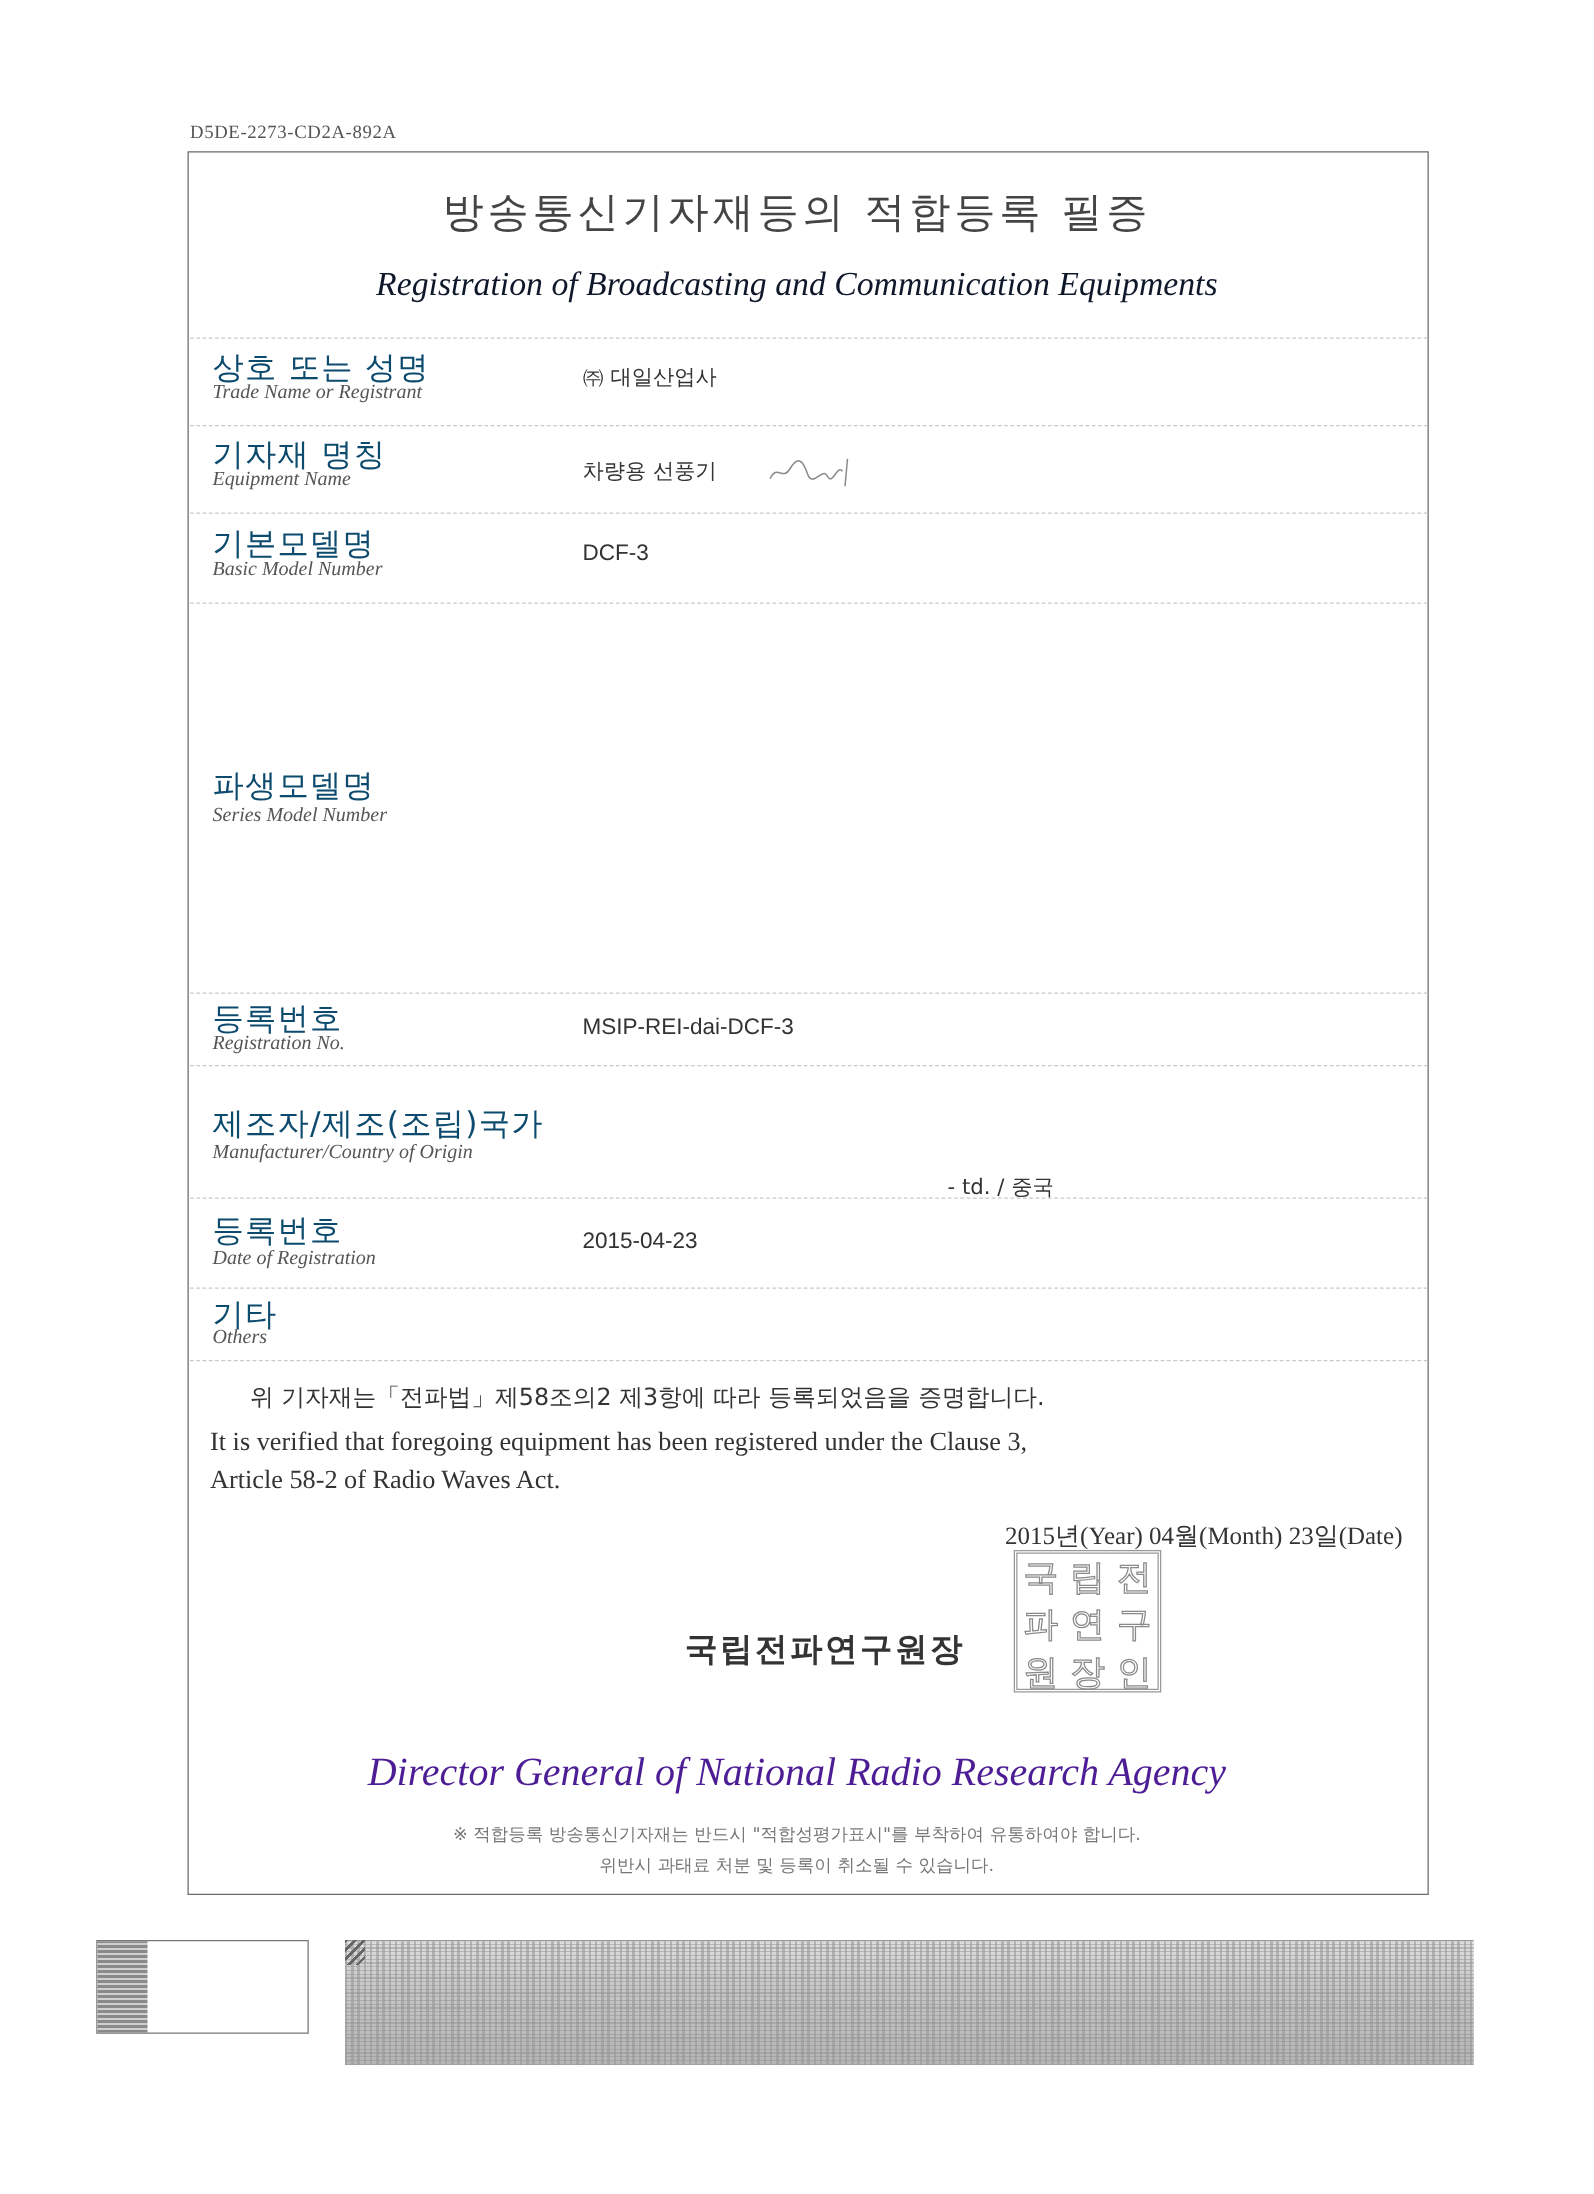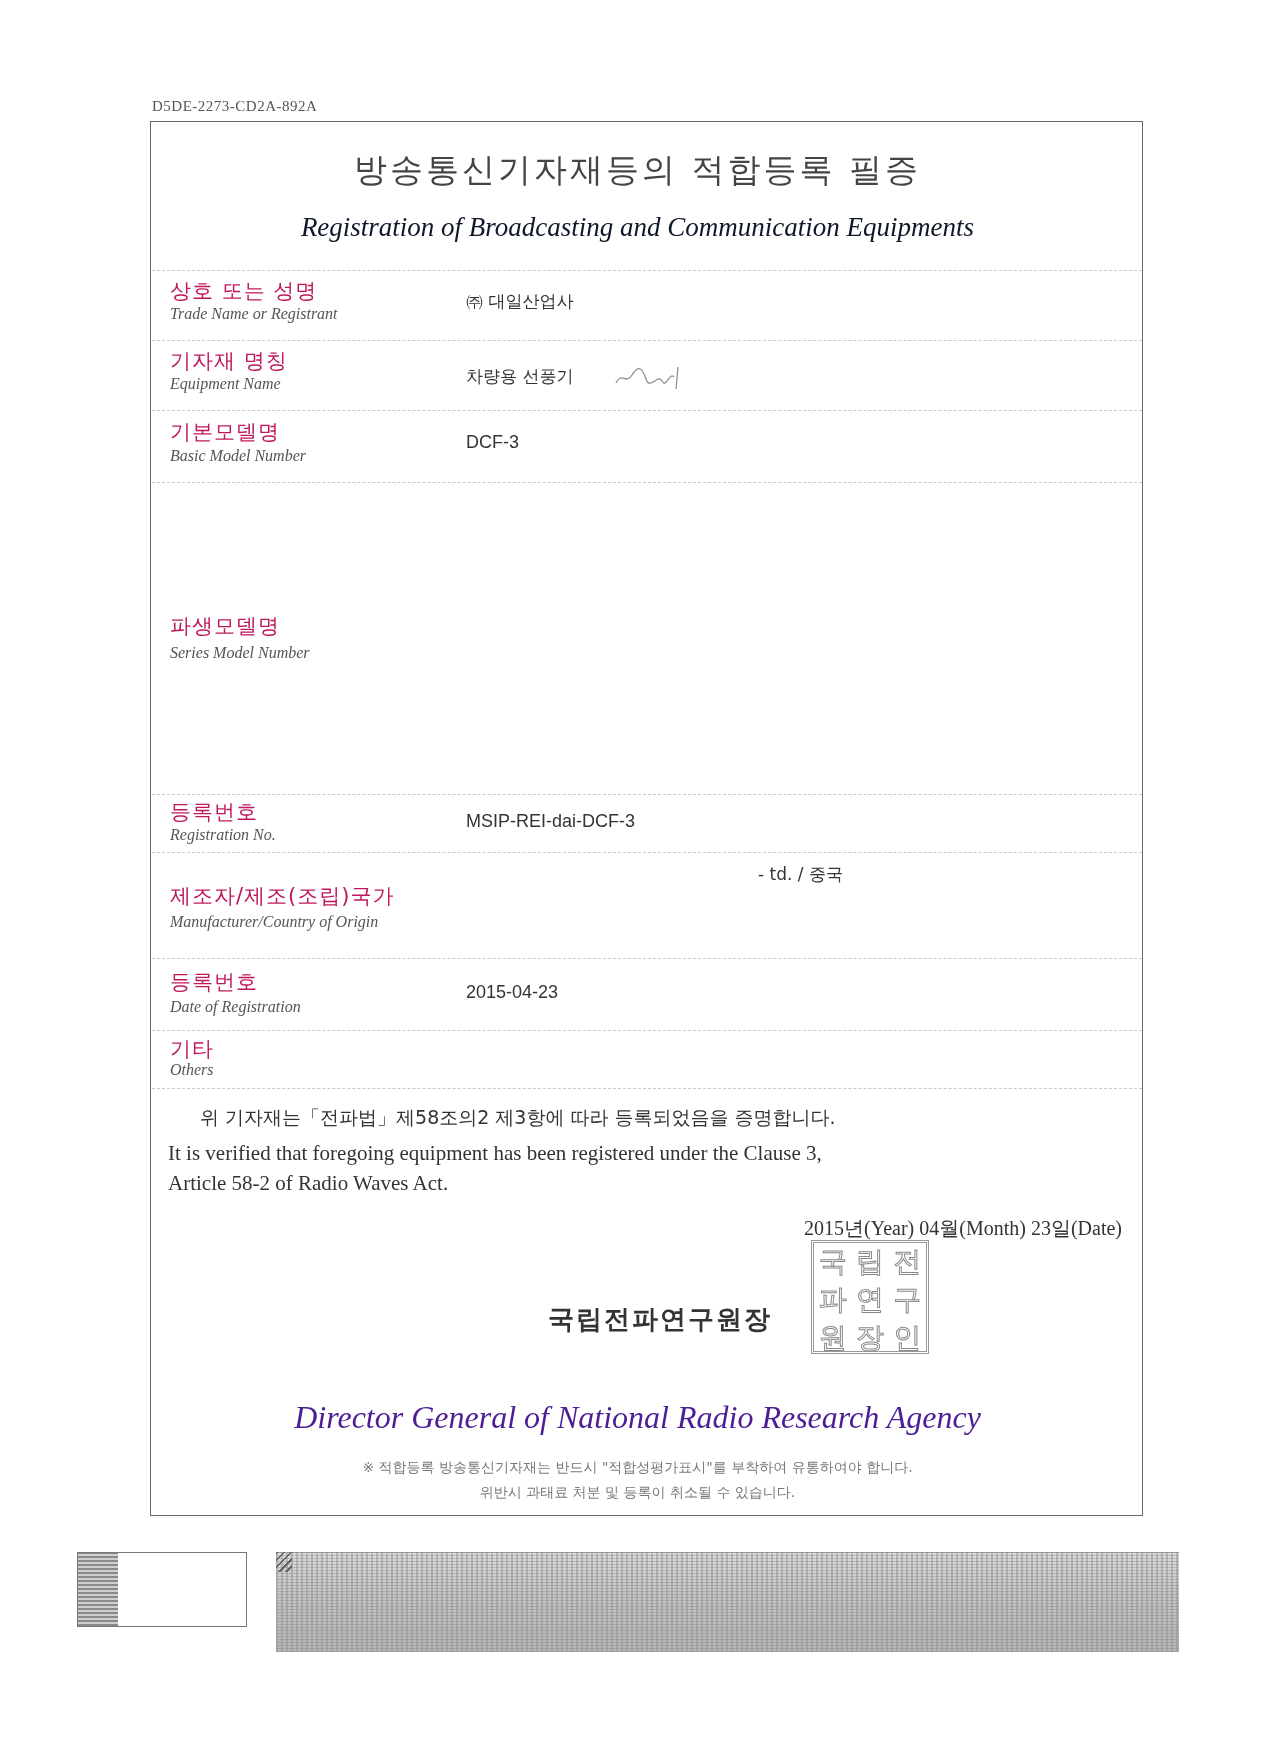--- a/index.html
+++ b/index.html
@@ -60,22 +60,22 @@
       position: absolute;
       left: 152px;
       width: 990px;
       height: 0;
       border-top: 1px dashed #c9c9c9;
     }
     .field-label-ko {
       position: absolute;
       left: 170px;
       font-family: "DejaVu Sans", sans-serif;
-      font-size: 21px;
-      color: #be185d;
+      font-size: 25px;
+      color: #0c4a6e;
       letter-spacing: 1px;
       white-space: nowrap;
     }
     .field-label-en {
       position: absolute;
       left: 170px;
       font-family: "Liberation Serif", serif;
       font-style: italic;
       font-size: 16px;
       color: #555;
@@ -269,21 +269,21 @@
 
 <div>
   <div class="field-label-ko" style="top:798px">등록번호</div>
   <div class="field-label-en" style="top:826px">Registration No.</div>
   <div class="field-value serif" style="top:811px">MSIP-REI-dai-DCF-3</div>
 </div>
 
 <div>
   <div class="field-label-ko" style="top:882px">제조자/제조(조립)국가</div>
   <div class="field-label-en" style="top:913px">Manufacturer/Country of Origin</div>
-  <div class="field-value" style="left:758px; top:863px">- td. / 중국</div>
+  <div class="field-value" style="left:758px; top:938px">- td. / 중국</div>
 </div>
 
 <div>
   <div class="field-label-ko" style="top:968px">등록번호</div>
   <div class="field-label-en" style="top:998px">Date of Registration</div>
   <div class="field-value serif" style="top:982px">2015-04-23</div>
 </div>
 
 <div>
   <div class="field-label-ko" style="top:1035px">기타</div>

